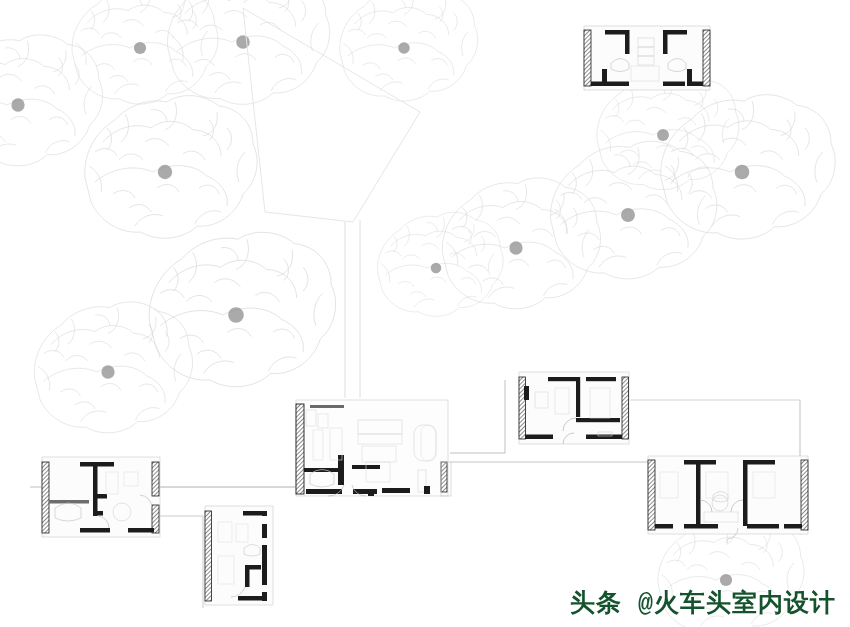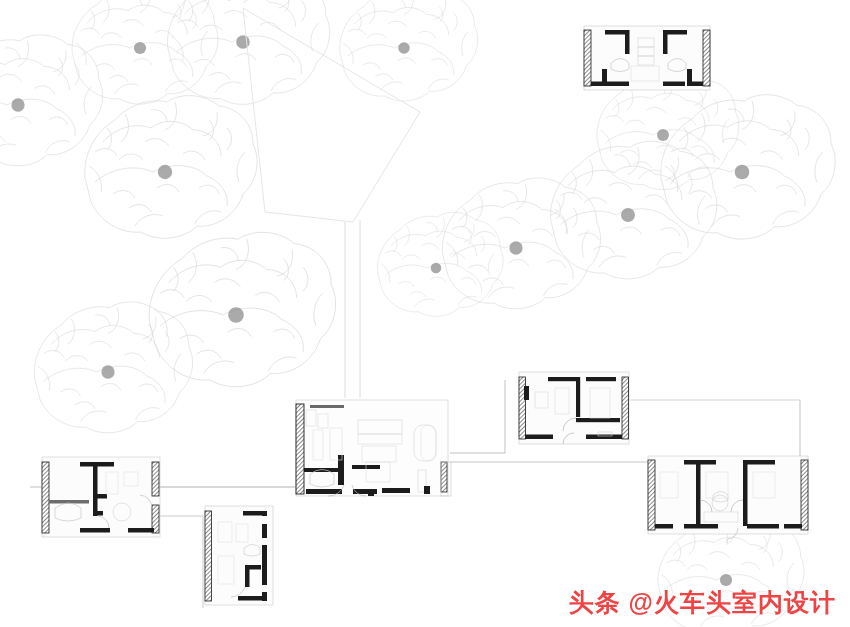--- a/index.html
+++ b/index.html
@@ -3,24 +3,24 @@
 <meta charset="utf-8">
 <style>
   html,body{margin:0;padding:0;background:#ffffff;}
   body{width:850px;height:627px;overflow:hidden;font-family:"Liberation Sans",sans-serif;}
   #stage{position:relative;width:850px;height:627px;background:#ffffff;}
   svg.layer{position:absolute;left:0;top:0;width:850px;height:627px;}
   .watermark{
     position:absolute;
     right:14px;
     bottom:8px;
-    font-family:Liberation Sans, sans-serif;
+    font-family:Liberation Mono, monospace;
     font-size:25px;
     font-weight:700;
-    color:#ef4444;
+    color:#14532d;
     letter-spacing:1px;
     white-space:nowrap;
     text-shadow:0 0 2px #ffffff, 0 0 3px #ffffff;
   }
 </style>
 </head>
 <body>
 
 <div id="stage">
 

